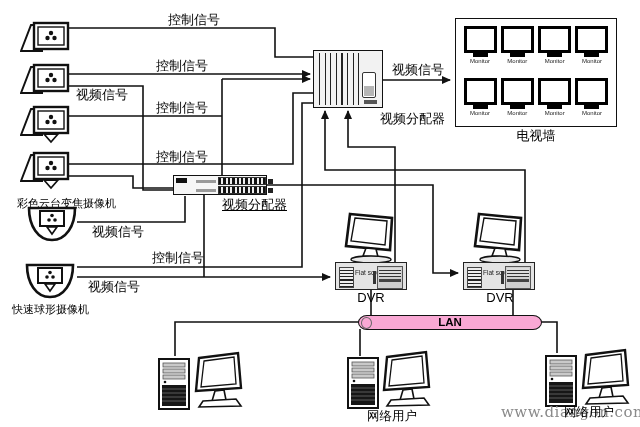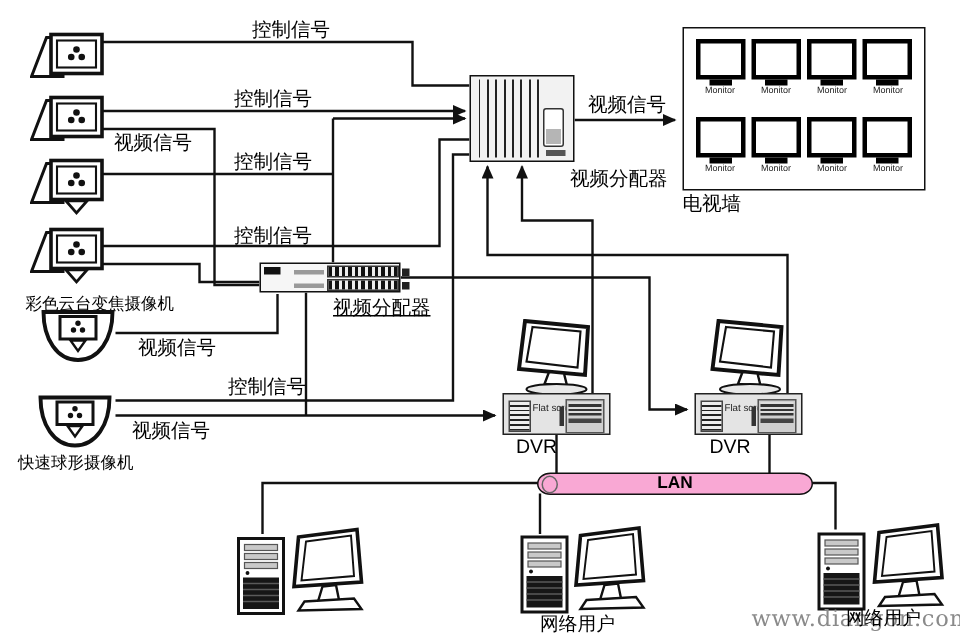--- a/index.html
+++ b/index.html
@@ -2,21 +2,21 @@
 <html><head>
 <meta charset="utf-8">
 <style>
   html,body{margin:0;padding:0;background:#fff;}
   #stage{position:relative;width:640px;height:427px;background:#fff;overflow:hidden;
          font-family:"Liberation Sans","DejaVu Sans",sans-serif;color:#000;}
   #wires{position:absolute;left:0;top:0;}
   .abs{position:absolute;box-sizing:border-box;}
   .sig{position:absolute;font-size:13px;line-height:14px;white-space:nowrap;color:#000;}
   .devlabel{position:absolute;font-size:13px;line-height:14px;white-space:nowrap;color:#000;}
-  .center{text-align:left;}
+  .center{text-align:center;}
   
   .matrix{background:#f2f2f2;border:1.6px solid #111;}
   .matrix .ribs{position:absolute;left:5px;top:2px;bottom:2px;width:42px;
     background:repeating-linear-gradient(90deg,#222 0 1.3px,transparent 1.3px 5.6px);}
   .matrix .btn{position:absolute;right:6px;top:21px;width:12px;height:24px;border:1.2px solid #333;background:#fff;border-radius:2px;}
   .matrix .btn .half{position:absolute;left:1px;right:1px;bottom:1px;height:10px;background:#b5b5b5;}
   .matrix .tag{position:absolute;right:5px;bottom:3px;width:13px;height:4px;background:#555;}
   
   .dist{background:#f6f6f6;border:1.3px solid #111;}
   .dist .logo{position:absolute;left:2px;top:2px;width:11px;height:5px;background:#111;}

